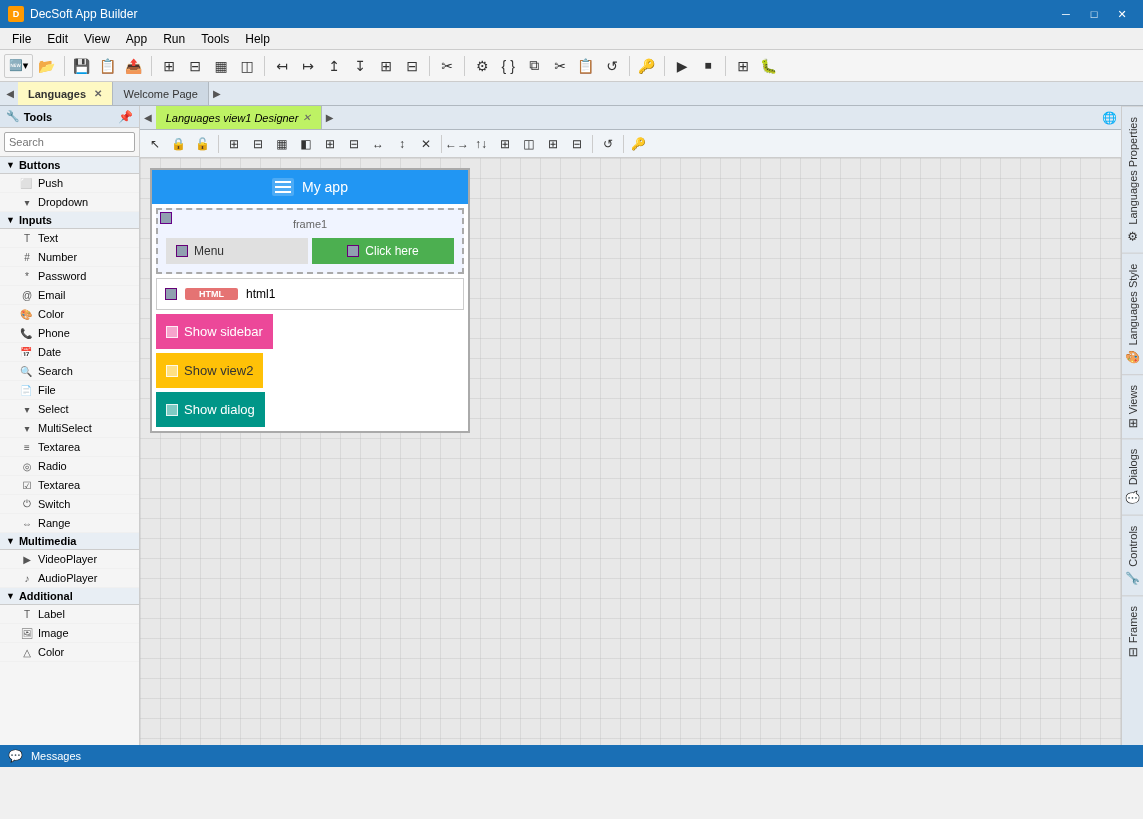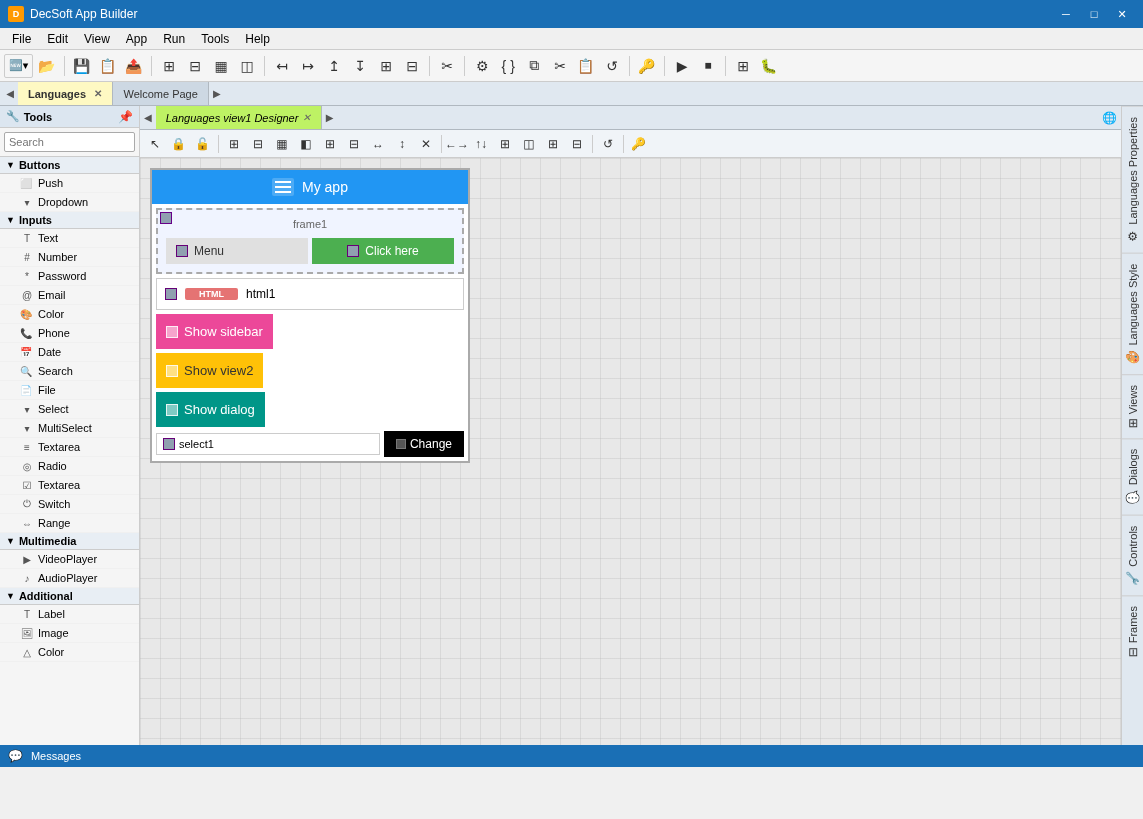--- a/index.html
+++ b/index.html
@@ -619,30 +619,20 @@
           <button class="canvas-full-btn btn-yellow">
             <div class="handle"></div>
             <span class="label">Show view2</span>
           </button>
 
           <button class="canvas-full-btn btn-teal">
             <div class="handle"></div>
             <span class="label">Show dialog</span>
           </button>
 
-          <div class="canvas-select-row">
-            <div class="canvas-select">
-              <div class="handle"></div>
-              <span>select1</span>
-            </div>
-            <button class="btn-change">
-              <div class="handle"></div>
-              <span>Change</span>
-            </button>
-          </div>
         </div>
       </div>
     </div>
   </div>
 
   <div id="right-panels">
     <div class="right-panel-tab">
       <span class="panel-icon">⚙</span>
       <span>Languages Properties</span>
     </div>

